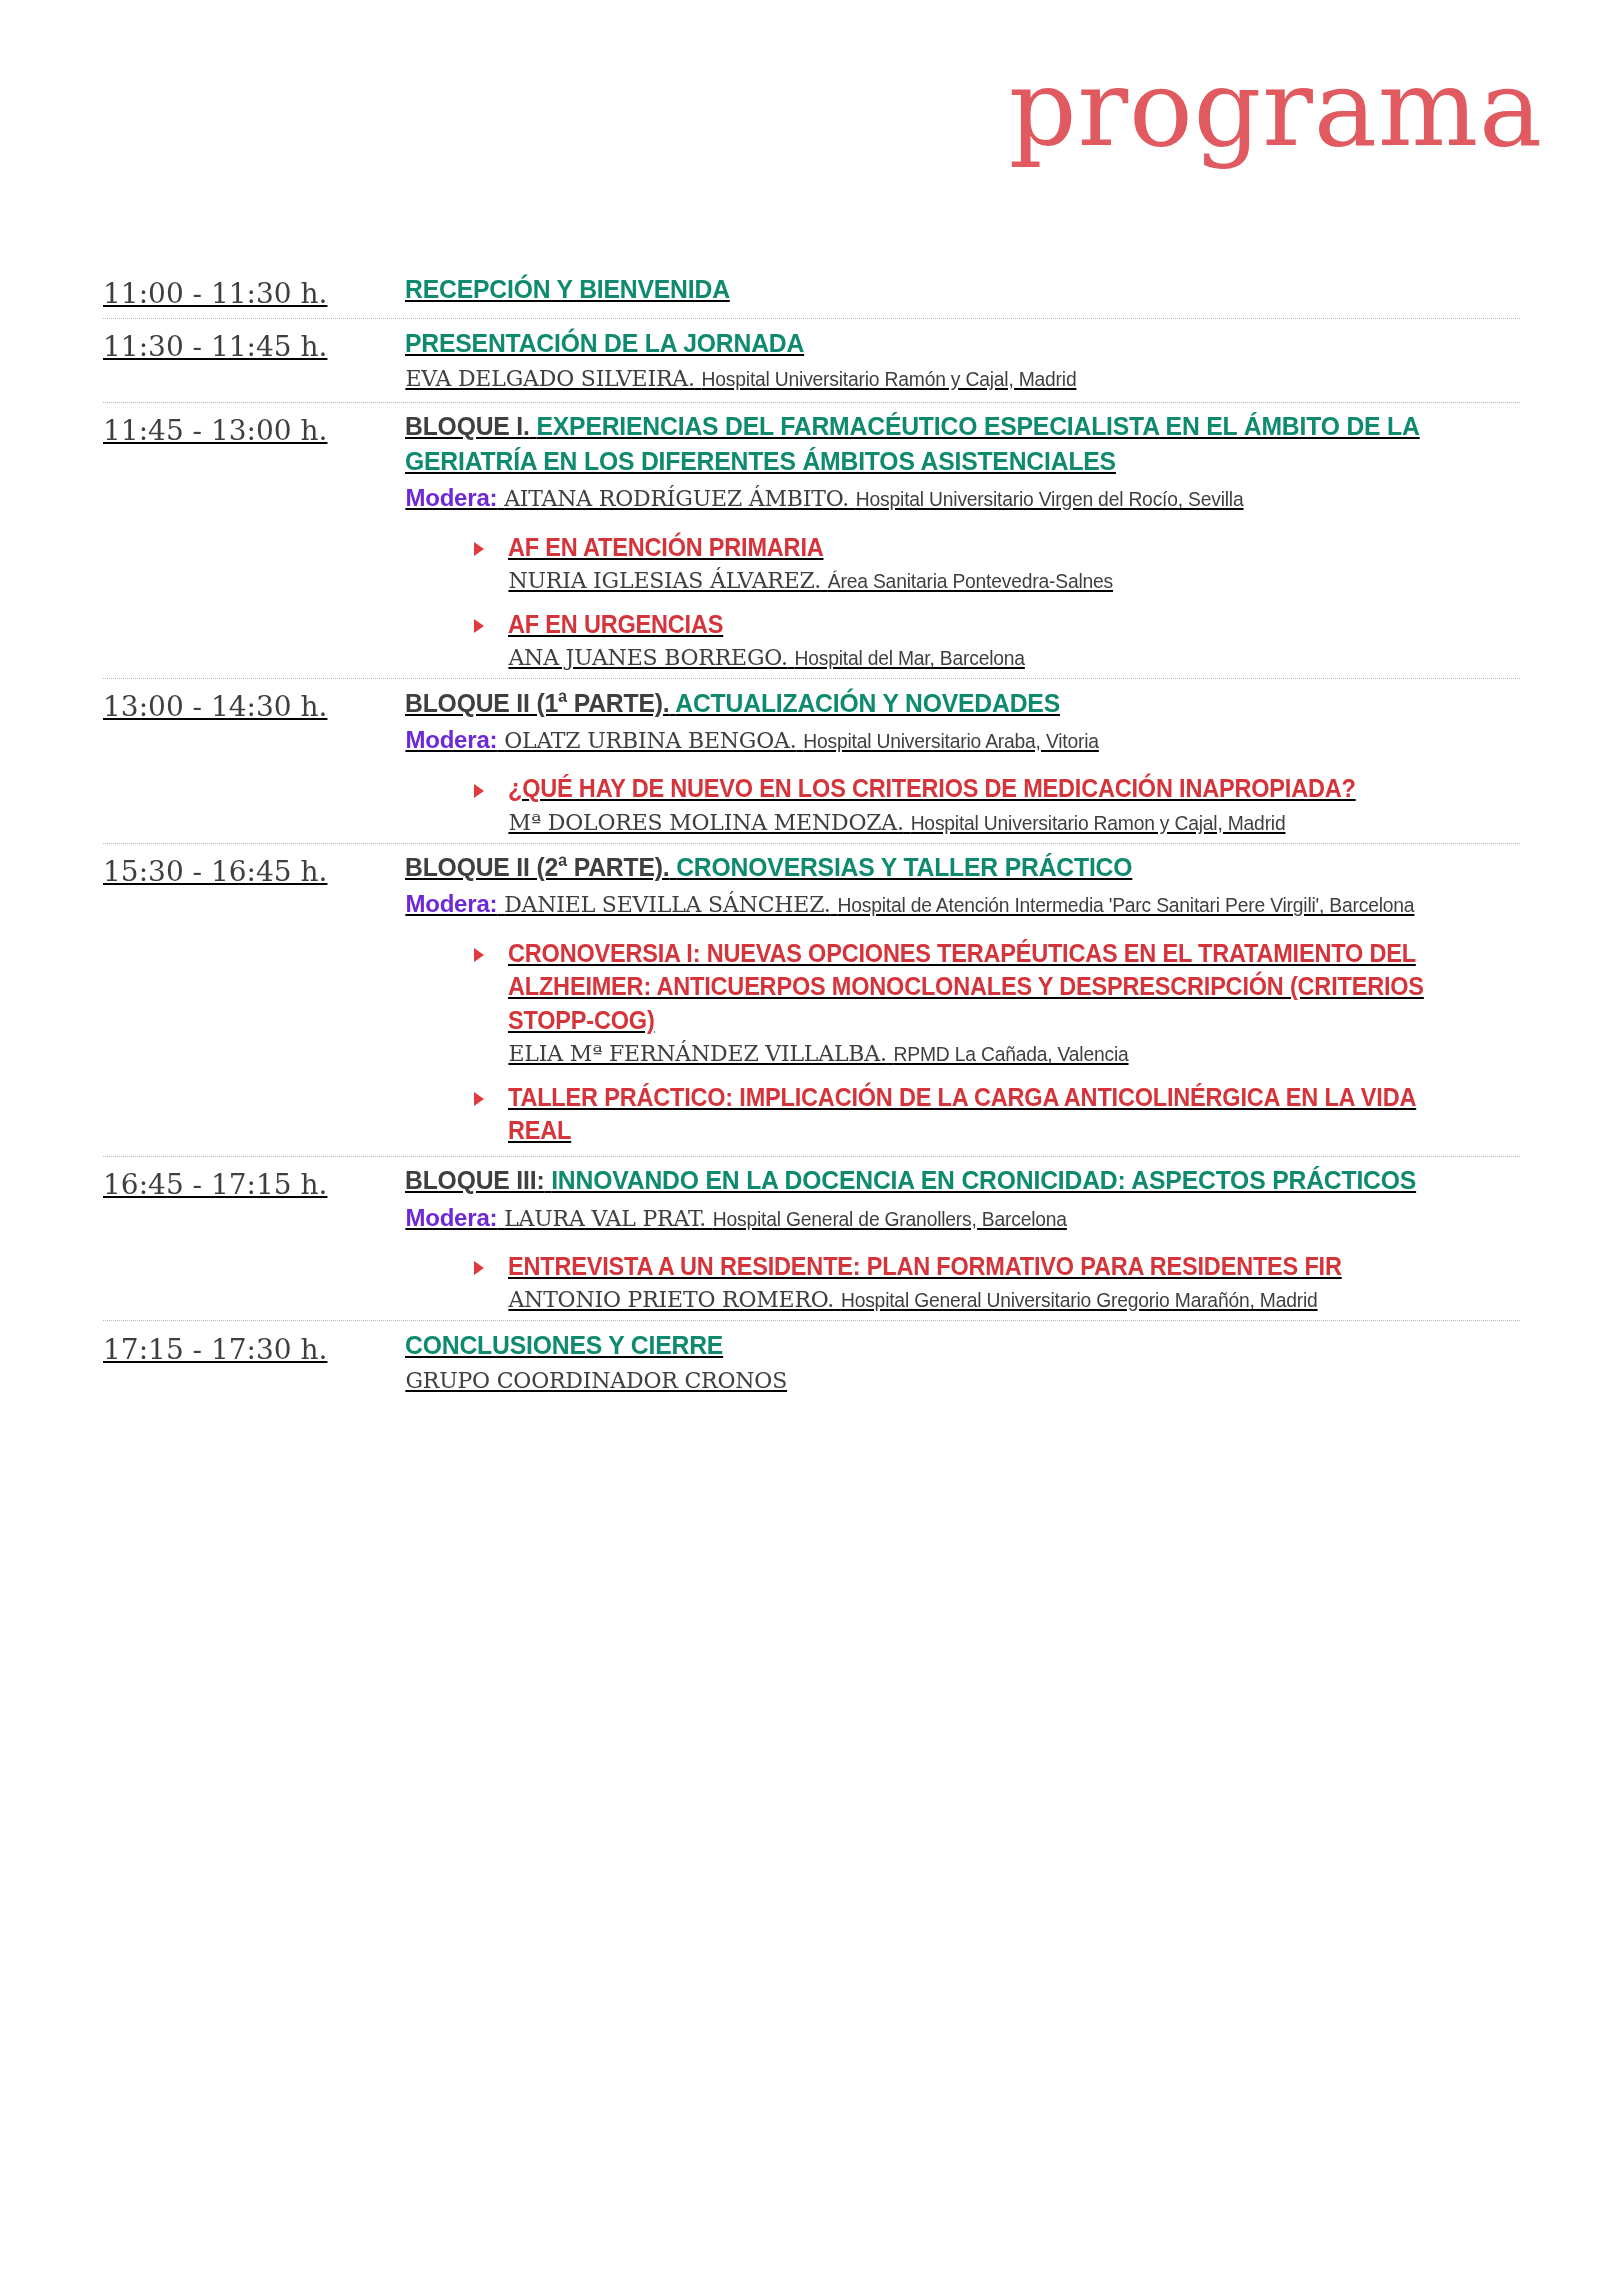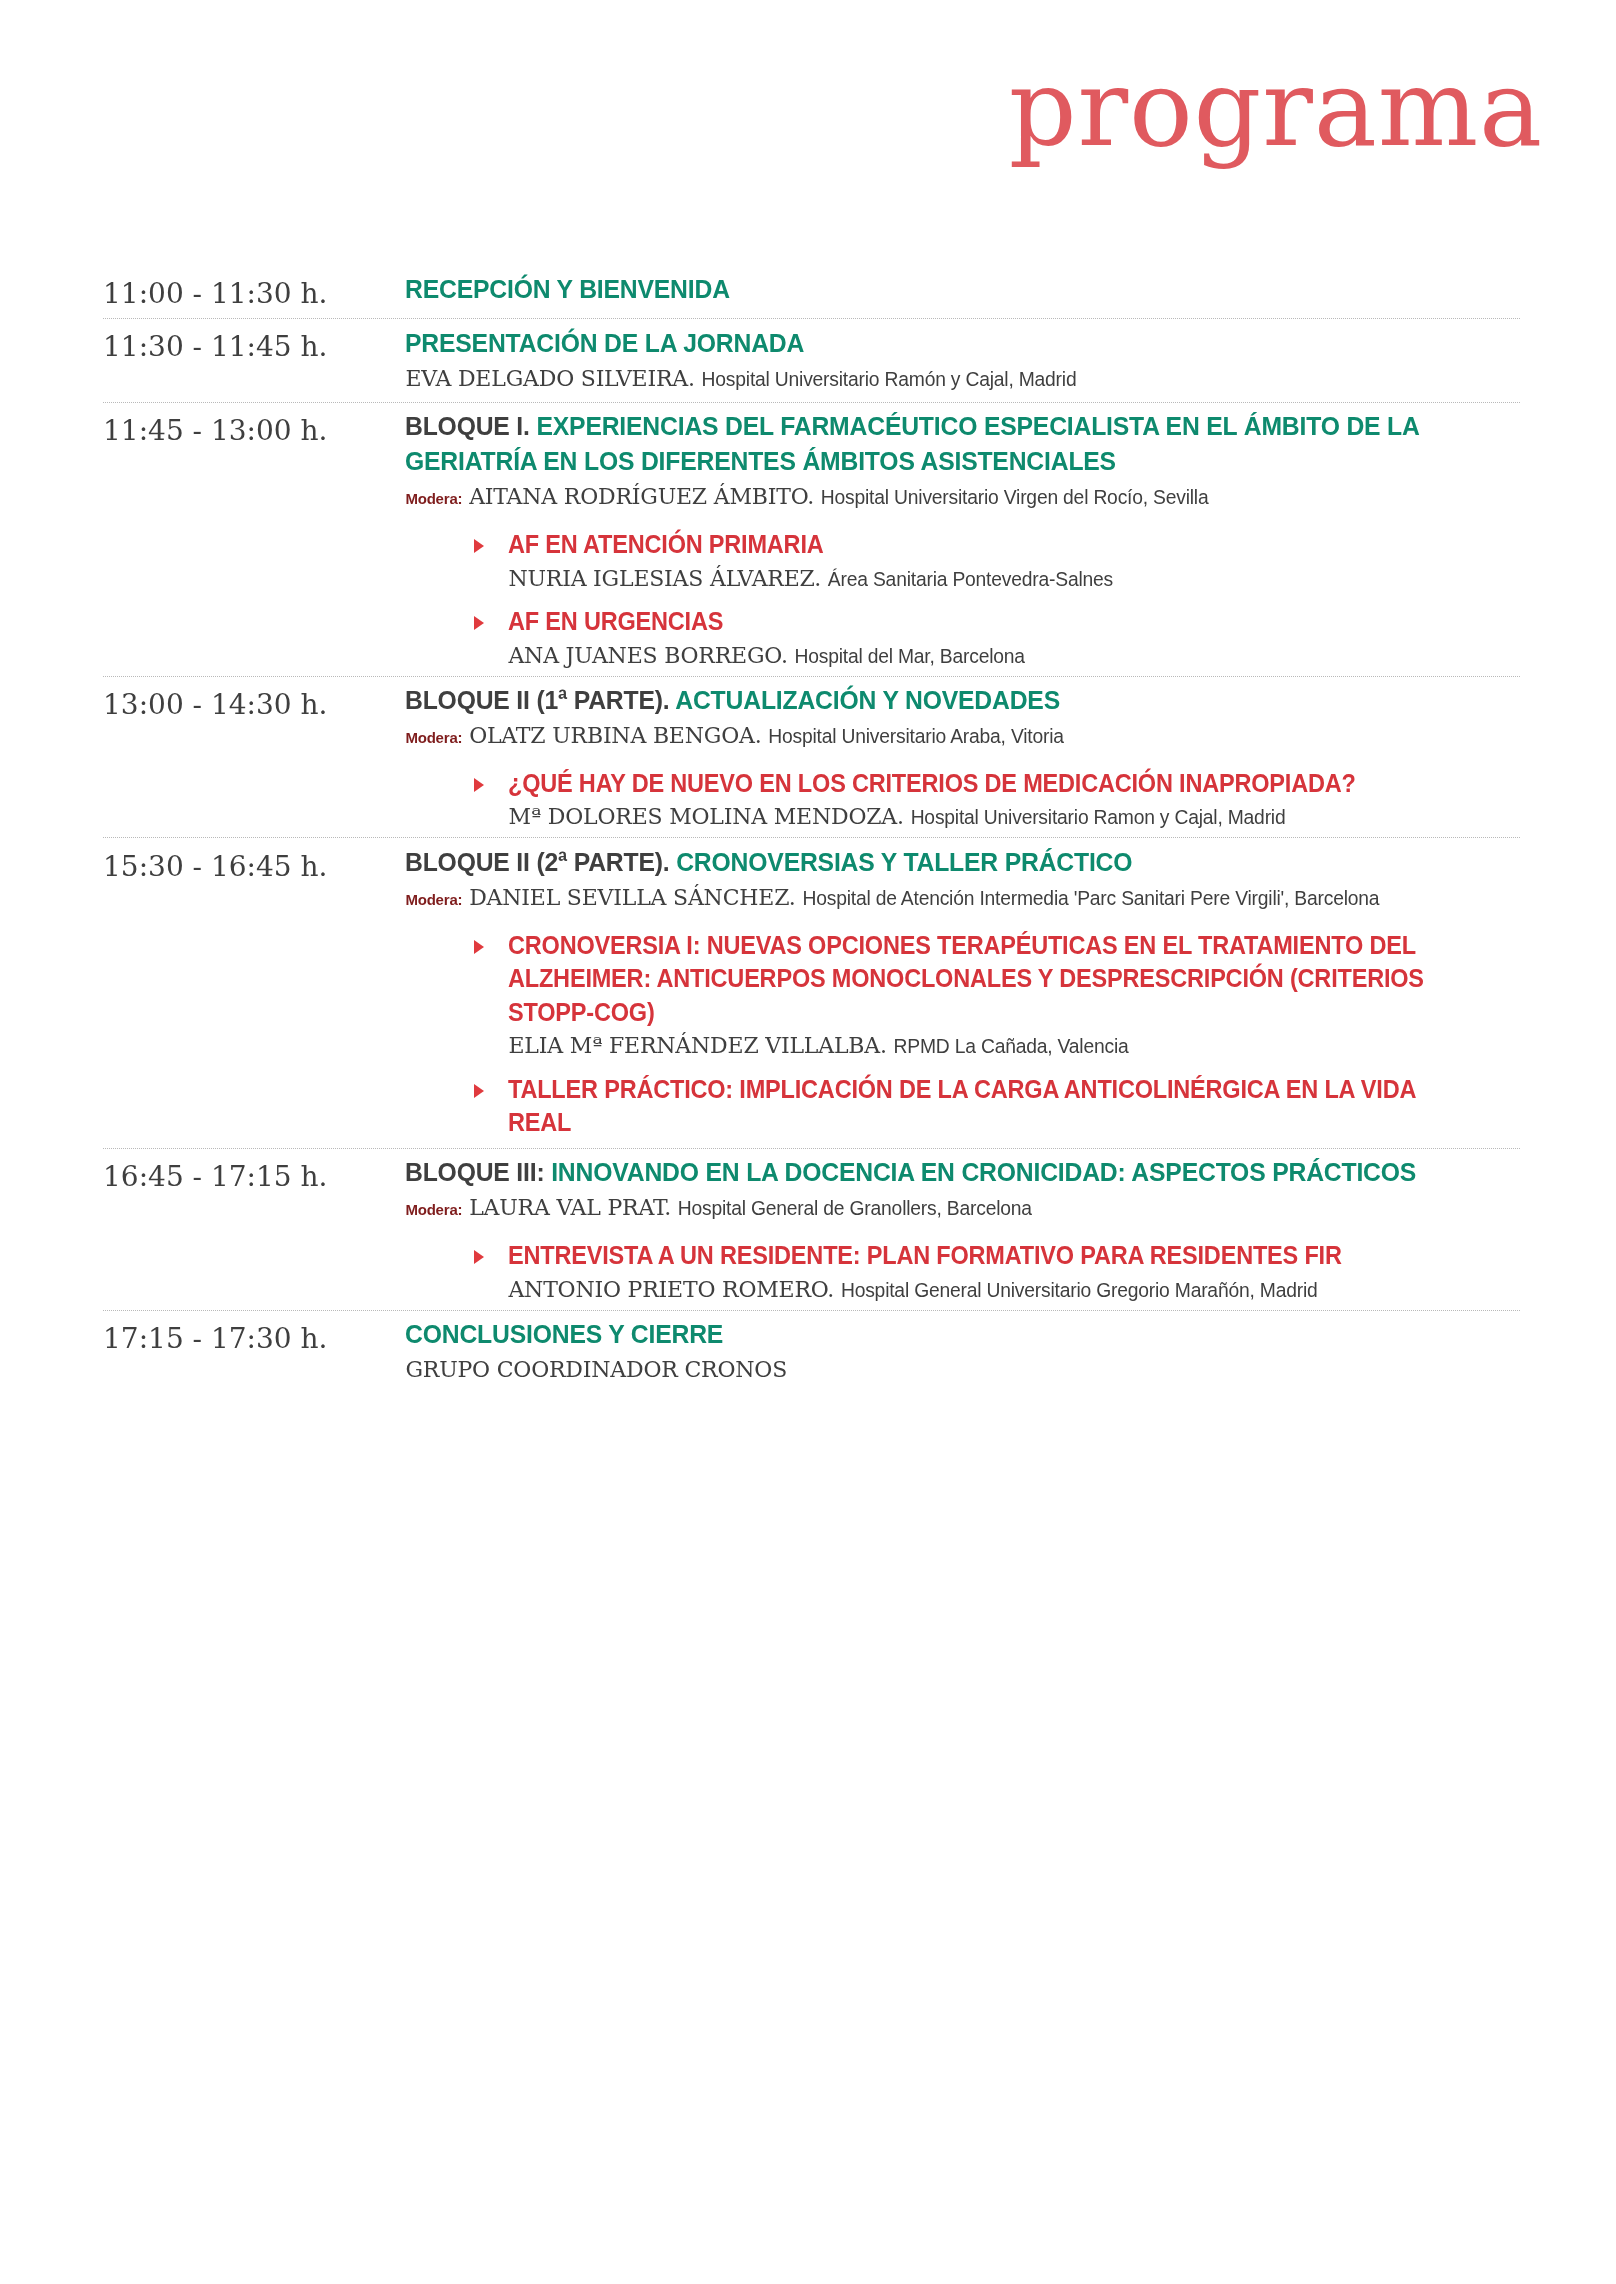--- a/index.html
+++ b/index.html
@@ -36,20 +36,21 @@
     letter-spacing: 0.8px;
     margin-left: 16px;
   }
 
   
   .program {
     position: absolute;
     top: 266px;
     left: 103px;
     width: 1417px;
+    text-decoration: underline;
   }
 
   .row {
     display: flex;
     align-items: flex-start;
     padding: 6.4px 0 8px 0;
   }
   .row + .row {
     border-top: 1.6px dotted #b9b9b9;
   }
@@ -95,22 +96,22 @@
     letter-spacing: -0.2px;
   }
   .speaker .aff {
     font-family: "Liberation Sans", sans-serif;
     font-size: 19.3px;
     letter-spacing: -0.2px;
   }
   .moderator-label {
     font-family: "Liberation Sans", sans-serif;
     font-weight: bold;
-    font-size: 15px;
-    color: #7f1d1d;
+    font-size: 24px;
+    color: #6d28d9;
     letter-spacing: -0.2px;
   }
 
   .sub {
     margin-top: 16px;
     padding-left: 103px;
     position: relative;
   }
   .sub + .sub { margin-top: 14.5px; }
 

